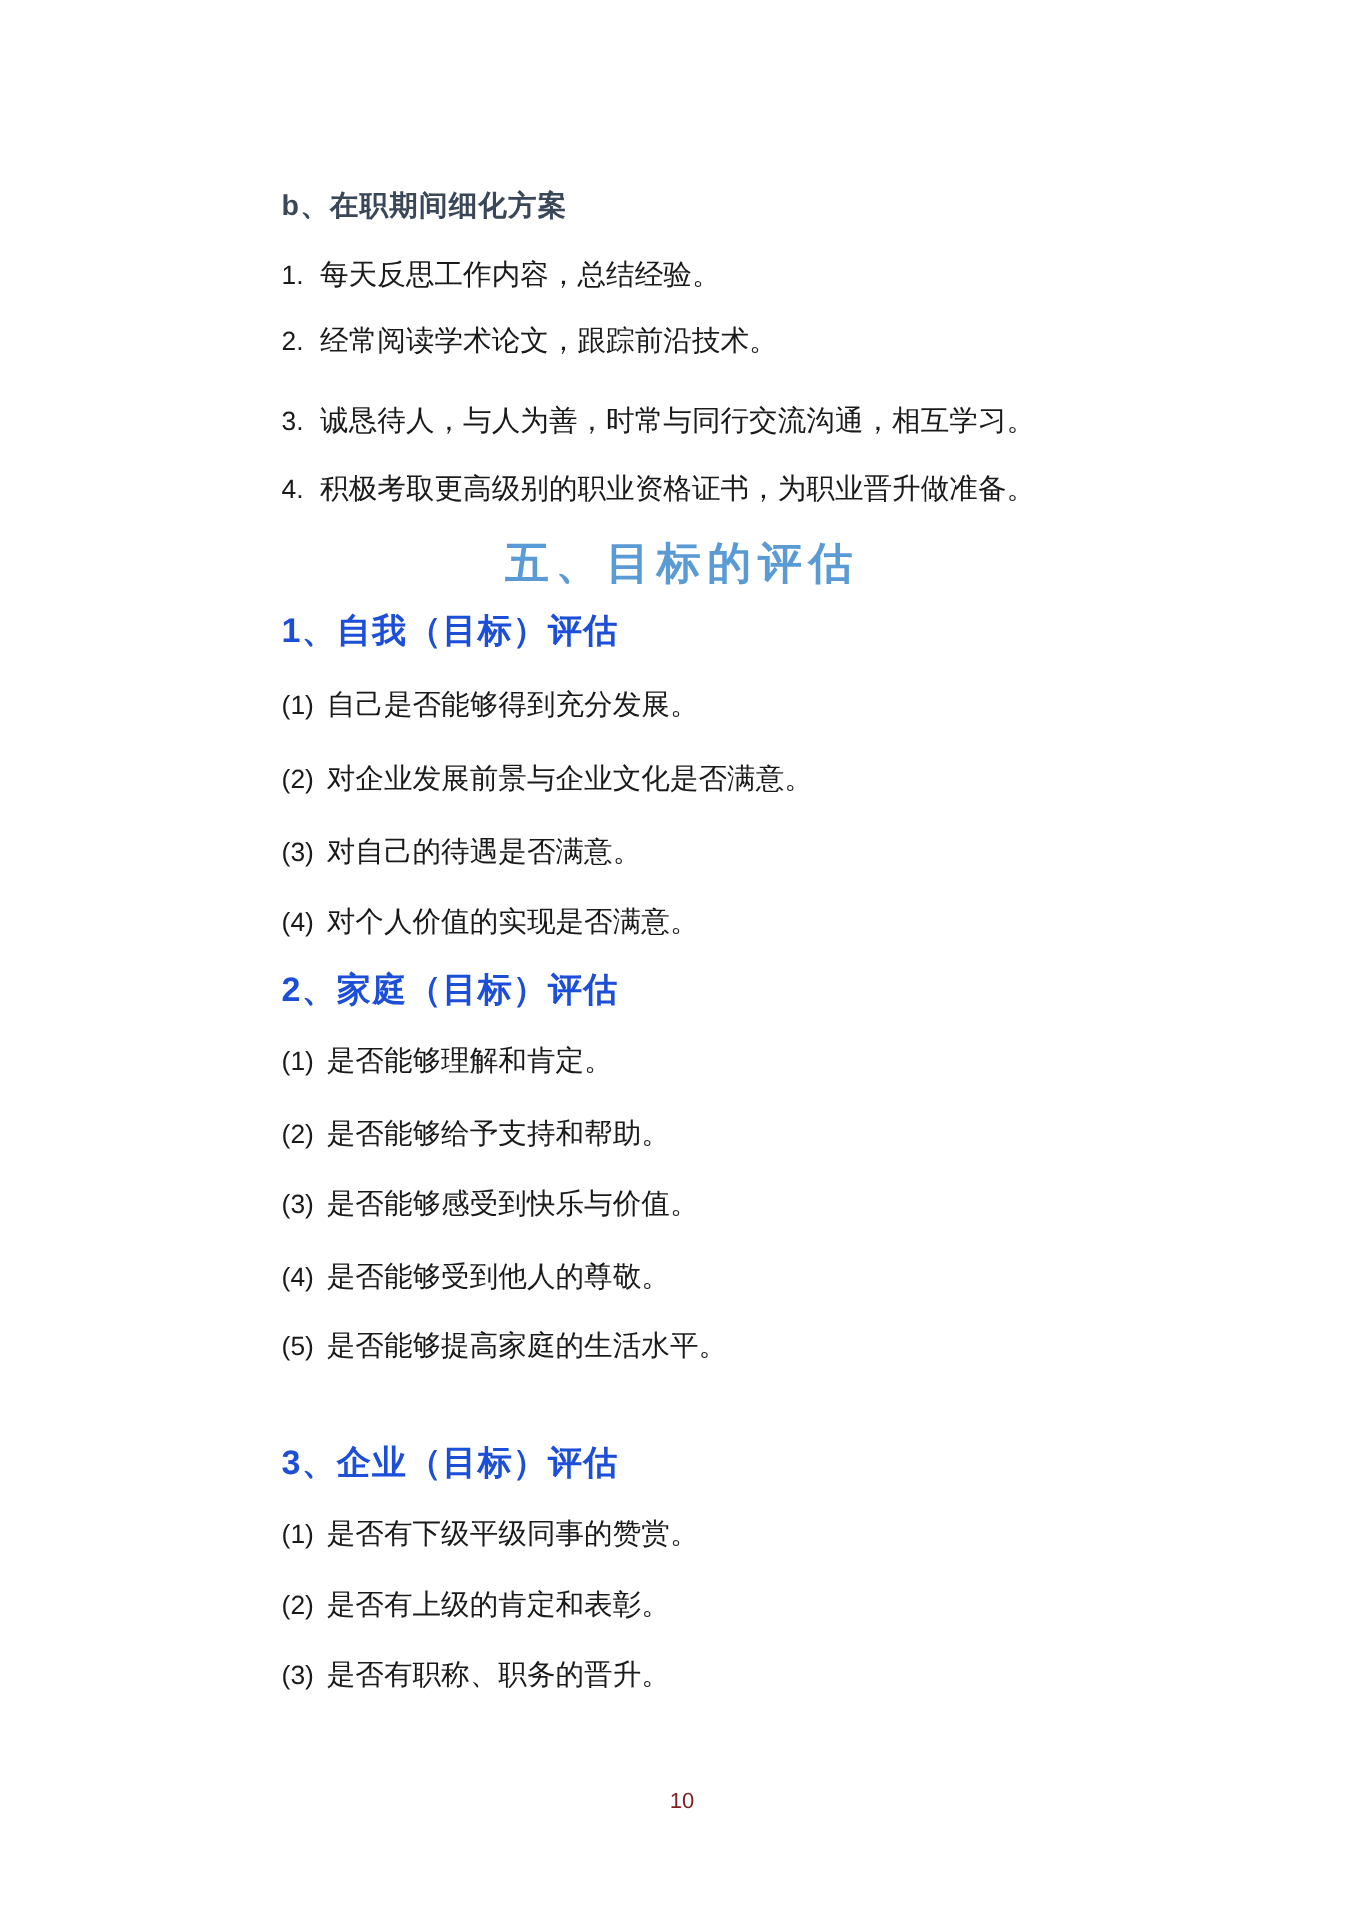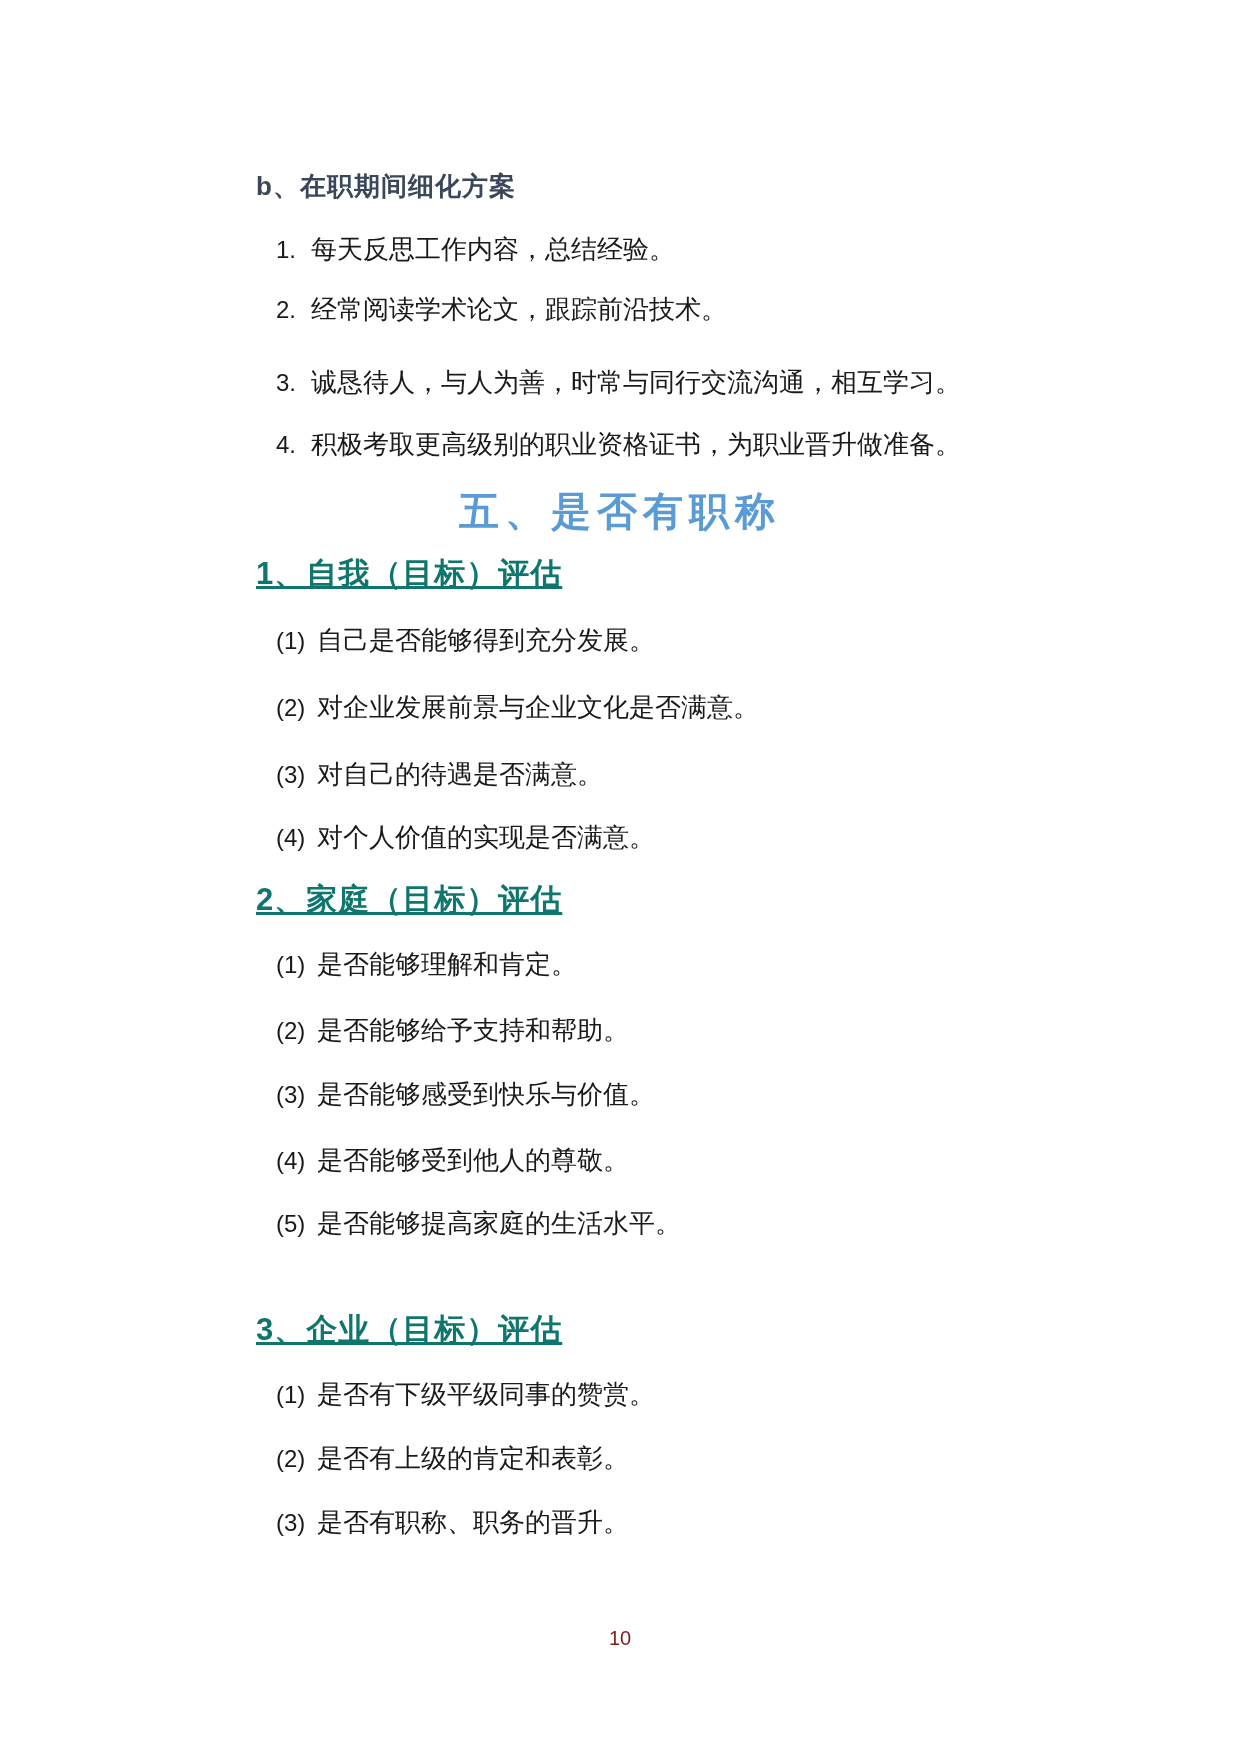--- a/index.html
+++ b/index.html
@@ -22,25 +22,25 @@
   .h-chapter {
     position:absolute; left:0; width:100%;
     text-align:center;
     font-weight:700; font-size:40px; letter-spacing:6px;
     color:#5b9bd5; white-space:nowrap;
   }
   .h-sec {
     position:absolute; left:170px;
     font-family:"Liberation Sans","DejaVu Sans",sans-serif;
     font-weight:700; font-size:31px; letter-spacing:1px;
-    color:#0f766e; white-space:nowrap;text-decoration:underline;
+    color:#1d4ed8; white-space:nowrap;
   }
   .li {
     position:absolute; left:170px;
-    font-size:26px; white-space:nowrap;margin-left:20px;
+    font-size:26px; white-space:nowrap;
   }
   .num {
     display:inline-block;
     font-family:"Liberation Sans","DejaVu Sans",sans-serif;
     font-size:24px;
     min-width:35px;
   }
   .num-paren { min-width:41px; }
   .txt { font-size:26px; }
   .page-num {
@@ -63,21 +63,21 @@
   <div class="li" style="top:292px">
     <span class="num">2.</span><span class="txt">经常阅读学术论文，跟踪前沿技术。</span>
   </div>
   <div class="li" style="top:365px">
     <span class="num">3.</span><span class="txt">诚恳待人，与人为善，时常与同行交流沟通，相互学习。</span>
   </div>
   <div class="li" style="top:427px">
     <span class="num">4.</span><span class="txt">积极考取更高级别的职业资格证书，为职业晋升做准备。</span>
   </div>
 
-  <div class="h-chapter" style="top:484px">五、是否有职称</div>
+  <div class="h-chapter" style="top:484px">五、目标的评估</div>
 
   <div class="h-sec" style="top:553px">1、自我（目标）评估</div>
 
   <div class="li" style="top:623px">
     <span class="num num-paren">(1)</span><span class="txt">自己是否能够得到充分发展。</span>
   </div>
   <div class="li" style="top:690px">
     <span class="num num-paren">(2)</span><span class="txt">对企业发展前景与企业文化是否满意。</span>
   </div>
   <div class="li" style="top:757px">

